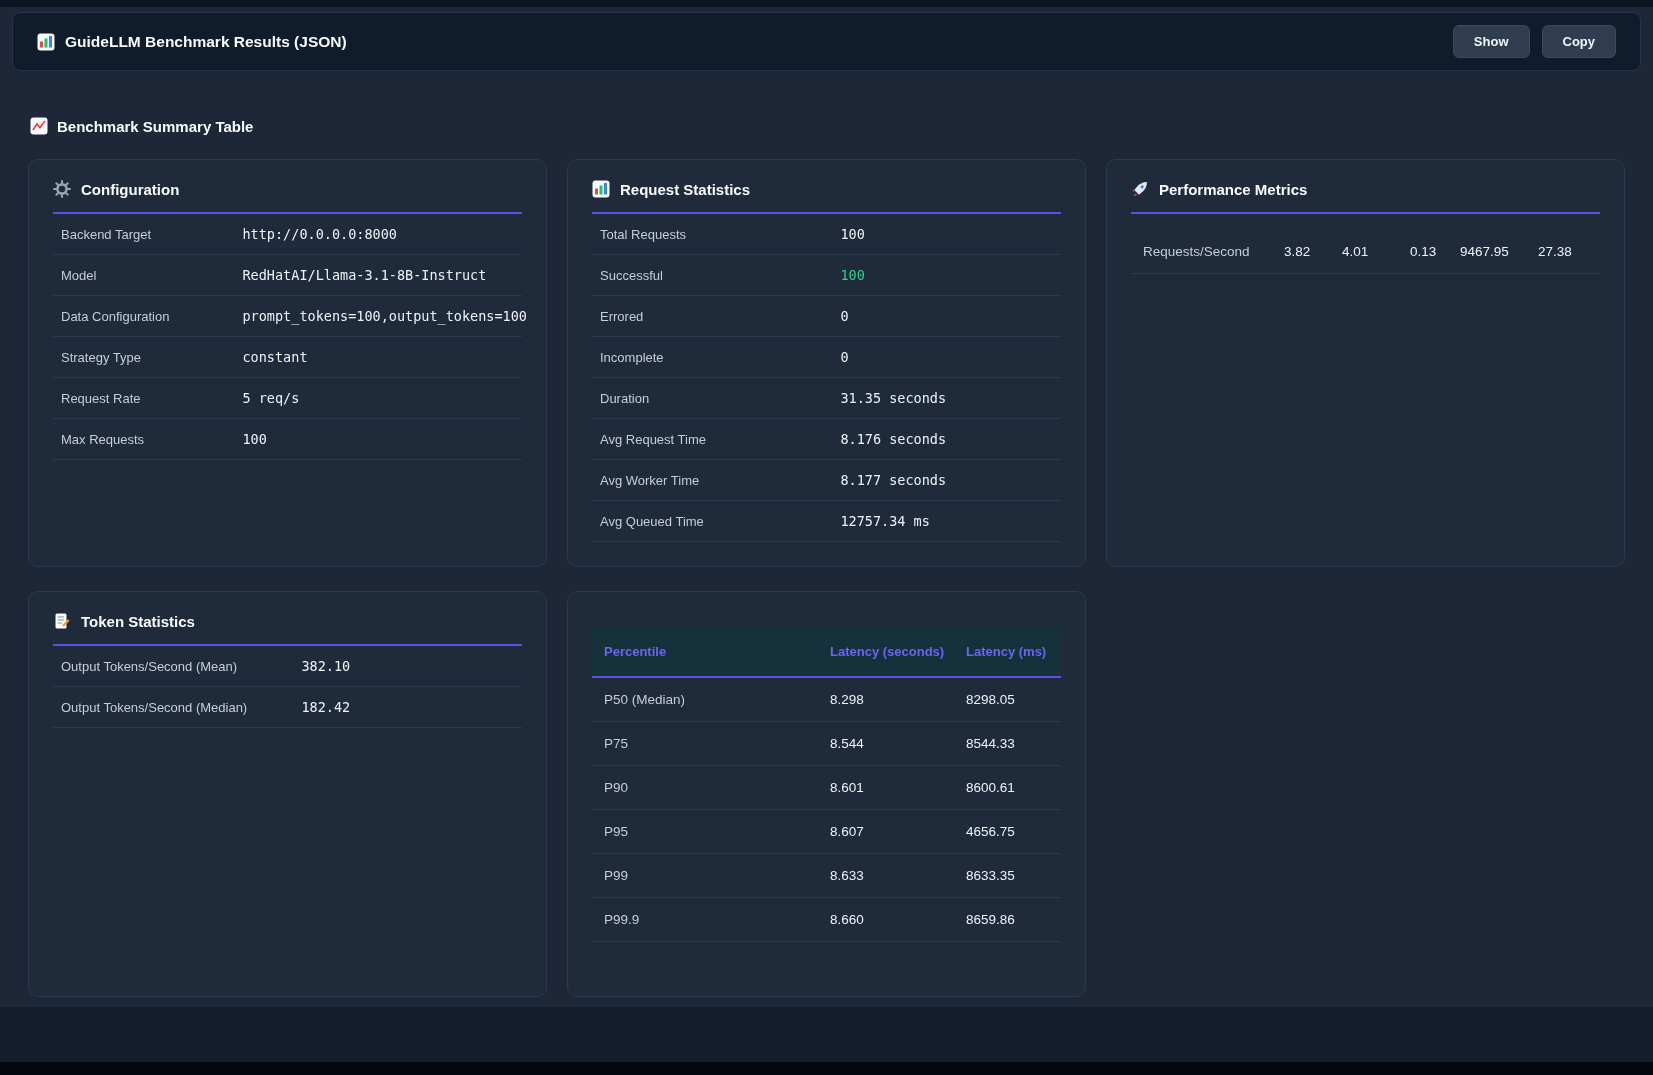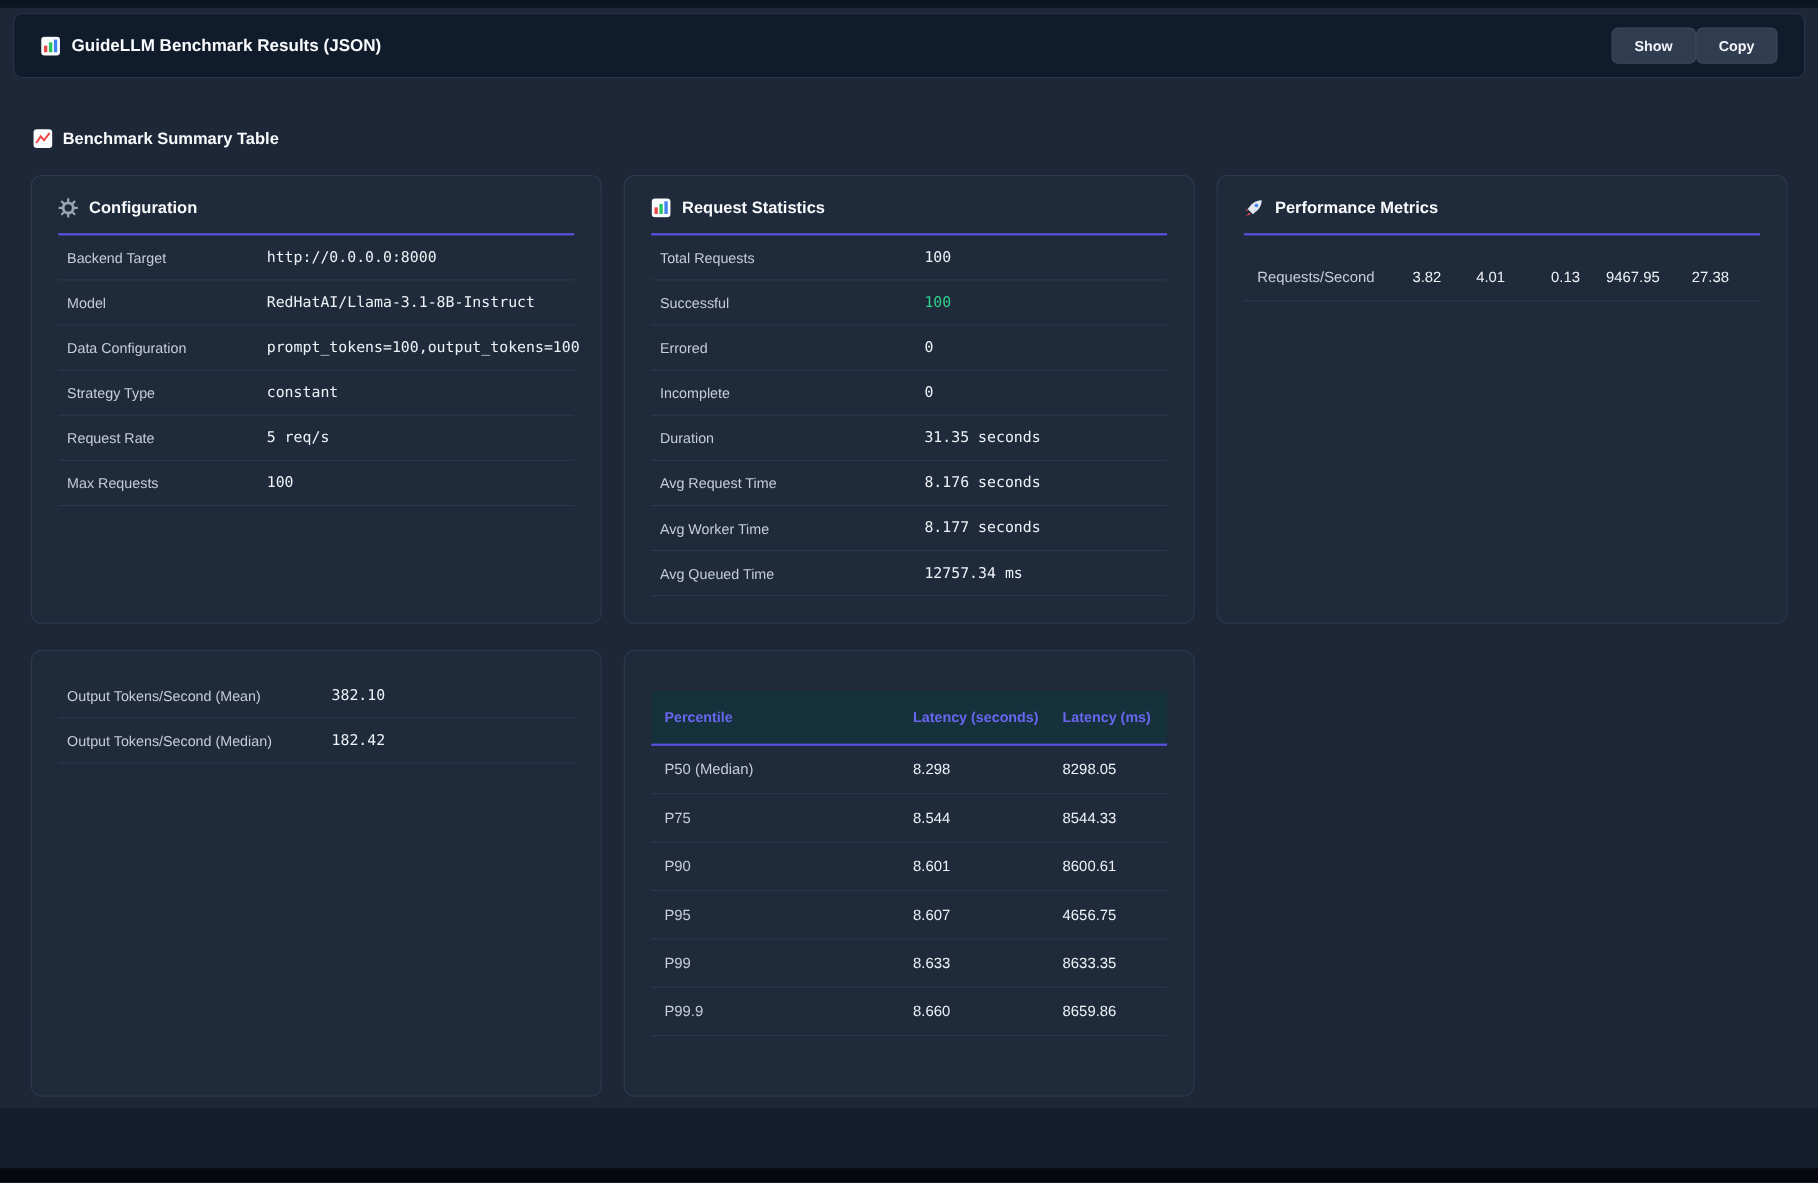--- a/index.html
+++ b/index.html
@@ -19,21 +19,21 @@
     margin: 5px 12px 0 12px;
     height: 59px;
     background: #101b2c;
     border: 1px solid #27354a;
     border-radius: 8px;
     display: flex;
     align-items: center;
     padding: 0 24px;
   }
   .header-title { display: flex; align-items: center; gap: 10px; font-size: 15.5px; font-weight: 700; color: #f8fafc; }
-  .header-actions { margin-left: auto; display: flex; }
+  .header-actions { margin-left: auto; display: flex; gap: 12px; }
   .btn {
     background: #303d50;
     border: 1px solid #3c4a5e;
     color: #f1f5f9;
     font-family: "Liberation Sans", sans-serif;
     font-size: 13px;
     font-weight: 700;
     border-radius: 6px;
     padding: 8px 20px;
     cursor: pointer;
@@ -258,20 +258,34 @@
         <span class="td">27.38</span>
       </div>
     </div>
   </section>
 
 </div>
 
 <div class="cards-row row2">
 
   <section class="card">
+    <div class="card-title">
+      <span class="icon">
+        <svg viewBox="0 0 18 18" width="18" height="18">
+            <rect x="2.5" y="1.5" width="11" height="15" rx="1.5" fill="#f8fafc"></rect>
+            <g stroke="#94a3b8" stroke-width="1.2">
+              <line x1="4.5" y1="5" x2="11" y2="5"></line>
+              <line x1="4.5" y1="8" x2="11" y2="8"></line>
+              <line x1="4.5" y1="11" x2="9" y2="11"></line>
+            </g>
+            <path d="M9.8 12.4l5.2-5.2 1.6 1.6-5.2 5.2-2.2.6z" fill="#f59e0b"></path>
+          </svg>
+      </span>
+      <span>Token Statistics</span>
+    </div>
     <div>
       <div class="stat-row">
           <span class="stat-label">Output Tokens/Second (Mean)</span>
           <span class="stat-value">382.10</span>
         </div>
       <div class="stat-row">
           <span class="stat-label">Output Tokens/Second (Median)</span>
           <span class="stat-value">182.42</span>
         </div>
     </div>

